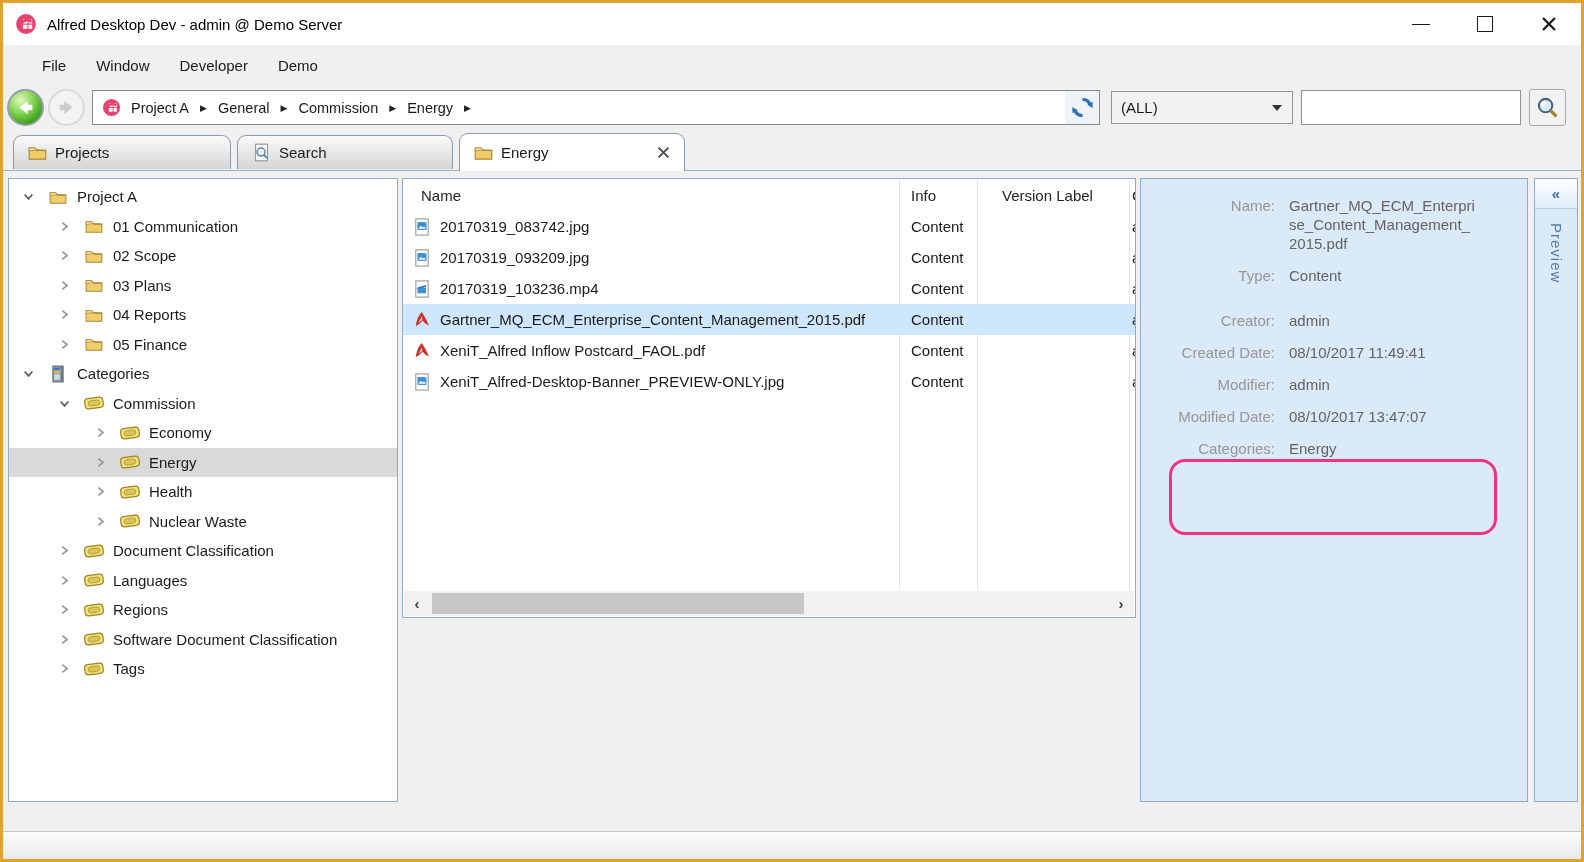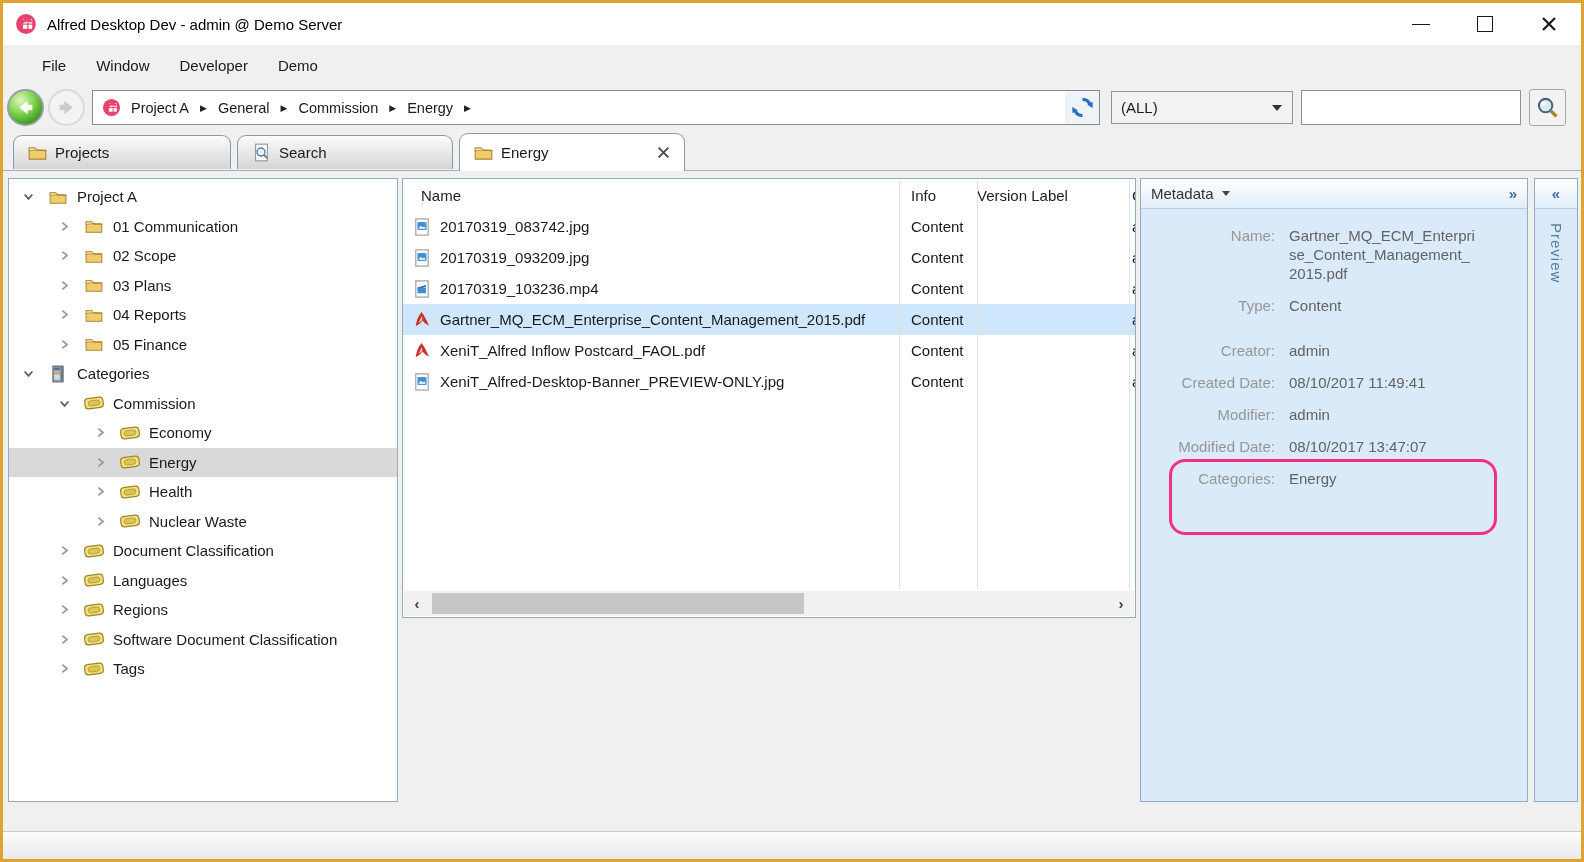--- a/index.html
+++ b/index.html
@@ -110,21 +110,21 @@
   .tree-row { display:flex; align-items:center; height:29.5px; font-size:15px; cursor:default; }
   .tree-row.sel { background:#d9d9d9; }
   .lvl0 { padding-left:14px; } .lvl1 { padding-left:50px; } .lvl2 { padding-left:86px; }
   .chev { width:24px; height:12px; display:flex; align-items:center; }
   .chev svg { width:11px; height:11px; }
   .ticon { width:22px; height:18px; margin-right:8px; }
   .ticon svg { width:100%; height:100%; }
   
   .lheader { display:grid; grid-template-columns:496px 78px 152px 1fr; height:32px; align-items:center; font-size:15px; color:#222; }
   .lheader > div { overflow:hidden; white-space:nowrap; }
-  .lh-name { padding-left:18px; } .lh-info { padding-left:12px; } .lh-vl { padding-left:0; } .lh-cr { padding-left:3px; }
+  .lh-name { padding-left:18px; } .lh-info { padding-left:12px; } .lh-vl { padding-left:25px; } .lh-cr { padding-left:3px; }
   .lrow { display:grid; grid-template-columns:496px 78px 152px 1fr; height:31px; align-items:center; font-size:15px; }
   .lrow.sel { background:#cfe7fc; }
   .lc-name { display:flex; align-items:center; padding-left:10px; overflow:hidden; white-space:nowrap; }
   .lc-name .ficon { width:18px; height:18px; margin-right:9px; flex-shrink:0; }
   .lc-info { padding-left:12px; }
   .lc-cr { overflow:hidden; white-space:nowrap; padding-left:3px; }
   .colsep { position:absolute; width:1px; top:1px; bottom:28px; background:#e2e2e2; }
   .sep1 { left:496px; } .sep2 { left:574px; } .sep3 { left:726px; }
   .hscroll {
     position:absolute; left:1px; right:1px; bottom:1px; height:25px; background:#f1f1f1;
@@ -613,25 +613,20 @@
   </div>
 
   <div class="hscroll">
     <div class="sb-arrow">‹</div>
     <div class="sb-thumb"></div>
     <div class="sb-arrow sb-right">›</div>
   </div>
 </div>
 
 <div class="panel meta-panel">
-  <div class="mheader">
-    <span>Metadata</span>
-    <span class="mh-caret"></span>
-    <span class="mh-collapse">»</span>
-  </div>
   <div class="mbody">
     <div class="mfield">
       <span class="mlabel">Name:</span>
       <span class="mvalue wrap">Gartner_MQ_ECM_Enterprise_Content_Management_2015.pdf</span>
     </div>
     <div class="mfield">
       <span class="mlabel">Type:</span>
       <span class="mvalue">Content</span>
     </div>
     <div class="mfield gap-top">

